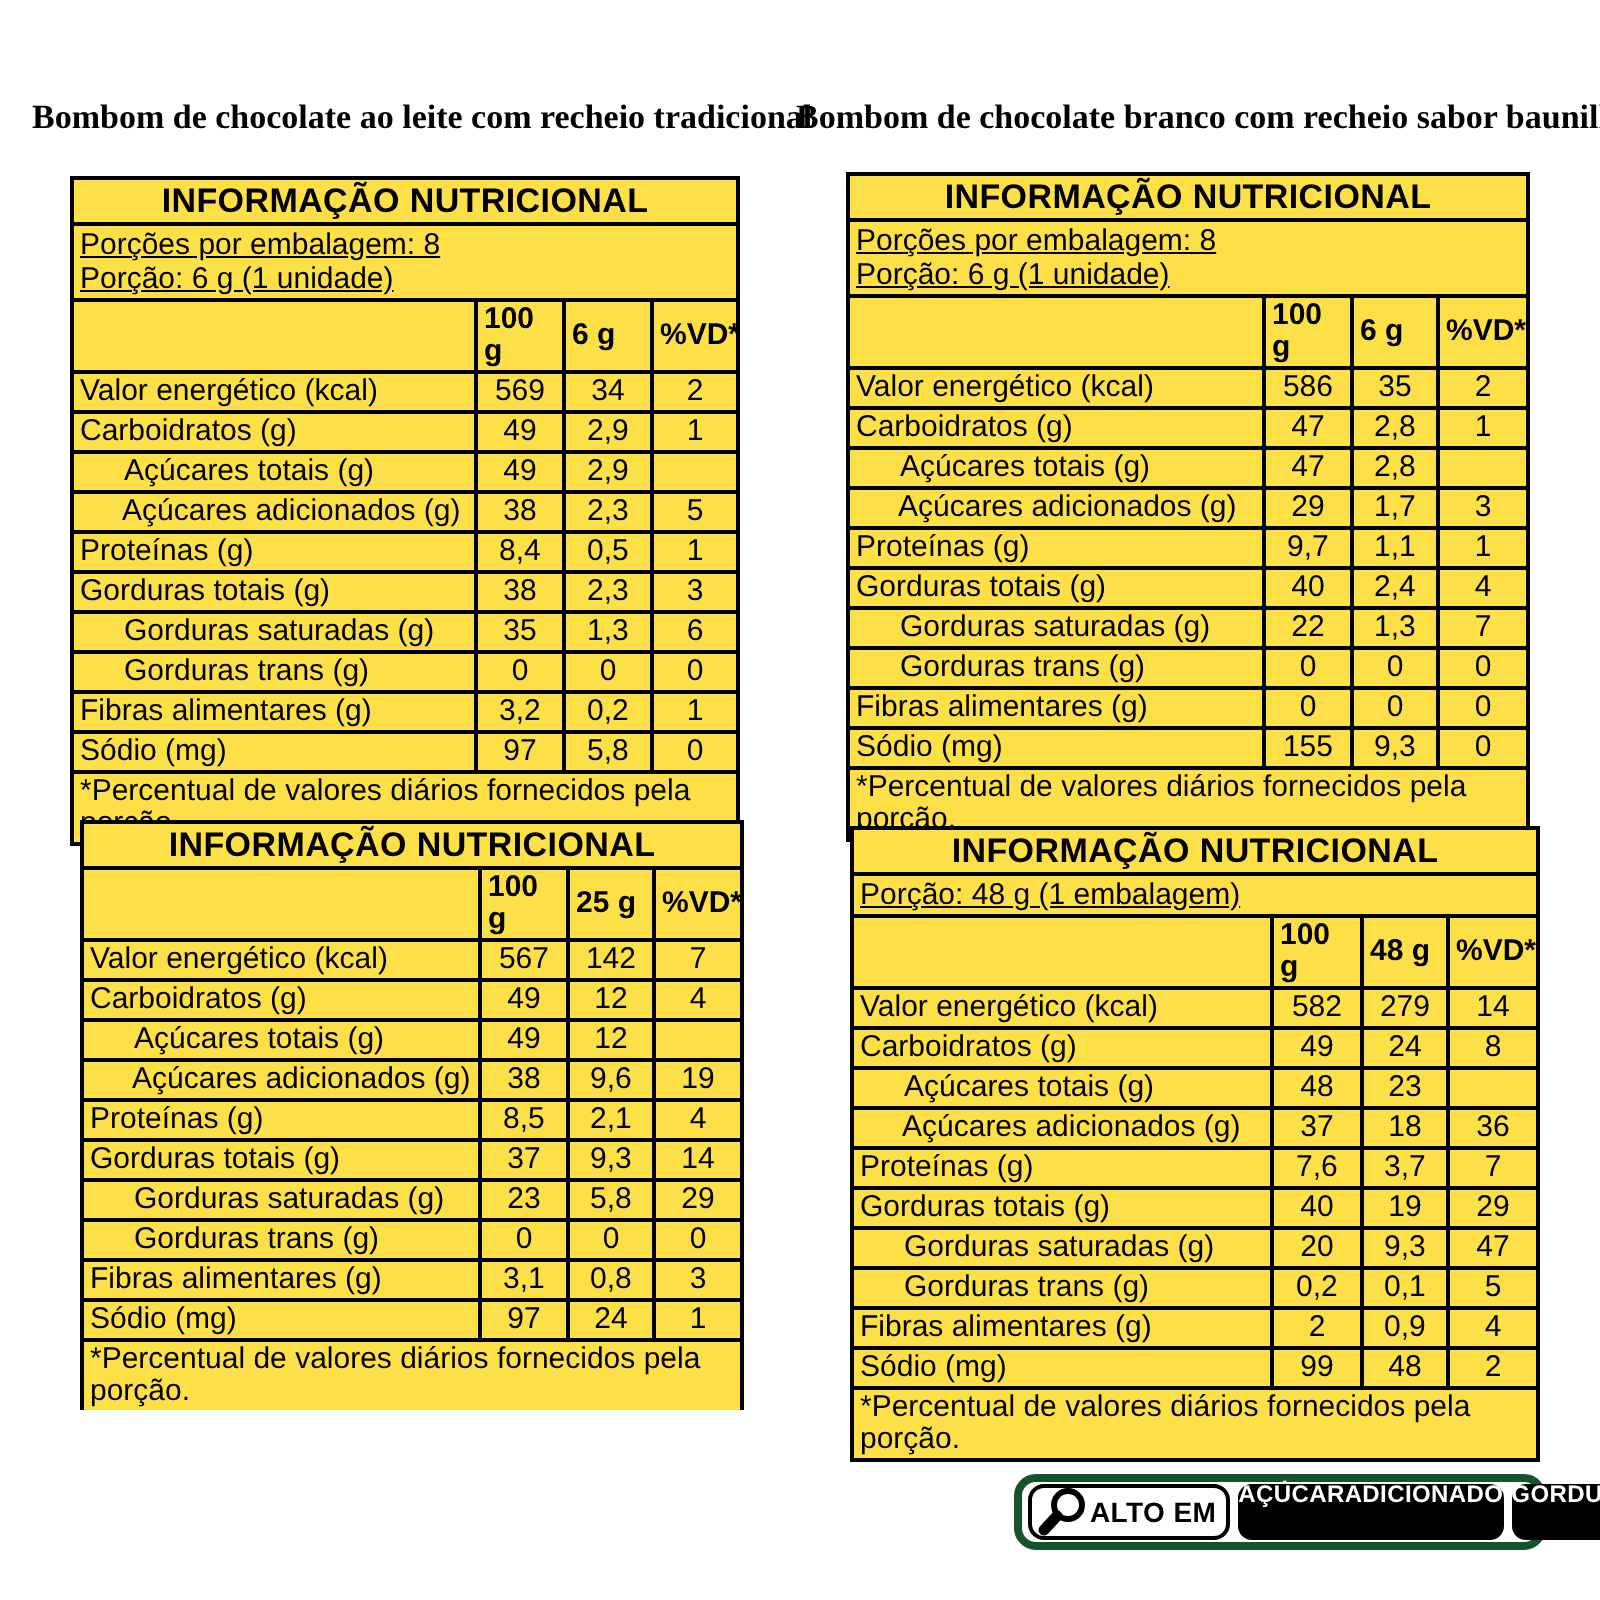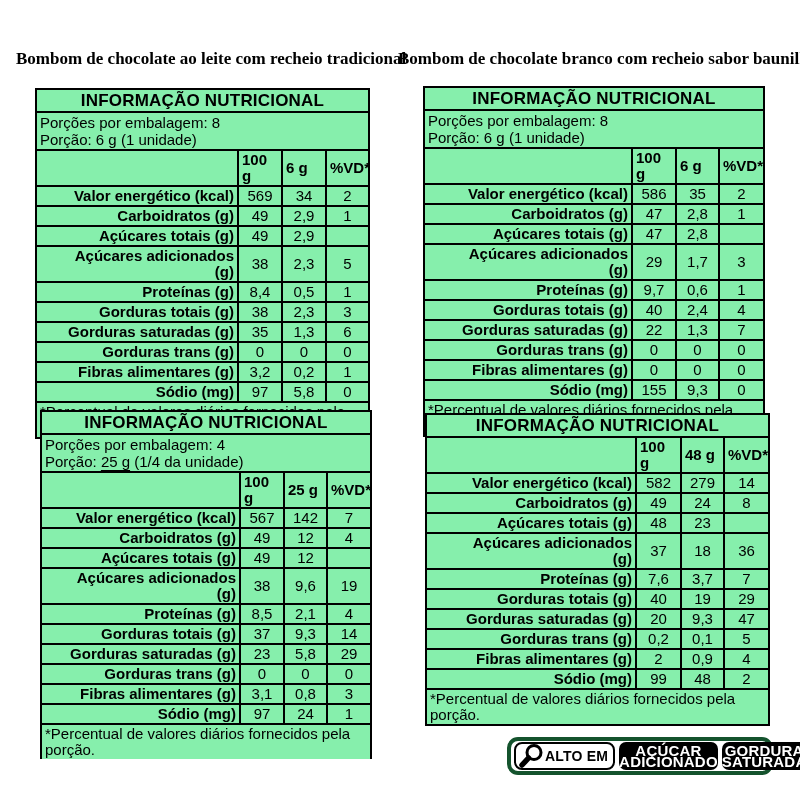--- a/index.html
+++ b/index.html
@@ -9,37 +9,37 @@
     overflow:hidden;
   }
   .ptitle {
     position:absolute;
     font-family:"Liberation Serif", serif;
     font-weight:bold; font-size:17px; text-align:center;
     white-space:nowrap; color:#000;
   }
   table.nut {
     position:absolute; border-collapse:collapse; table-layout:fixed;
-    background:#86efac;
+    background:#fde047;
   }
   .nut td, .nut th {
     border:2px solid #000; font-size:15px; line-height:16px;
     padding:1px 3px; overflow:hidden; font-weight:normal;
   }
   .nut th.main {
     font-size:17px; line-height:19px; text-align:center; font-weight:bold;
     letter-spacing:0.2px;
   }
   .nut tr.info td { text-align:left; }
-  .nut tr.info div { line-height:17px; }
+  .nut tr.info div { line-height:17px;text-decoration:underline; }
   .nut tr.cols th { text-align:right; font-weight:bold; }
   .nut tr.cols th.numh { text-align:left; }
-  .nut td.lbl { text-align:right;font-weight:bold; }
+  .nut td.lbl { text-align:left; }
   .nut td.num { text-align:center; }
-  .nut td.i1 { padding-left:10px; }
+  .nut td.i1 { padding-left:25px; }
   .nut td.i2 { padding-left:24px; }
   .nut tr.foot td { text-align:left; }
   table.cut { border-bottom:none; }
   table.cut tr.foot td { border-bottom:none; }
   .uline { text-decoration:underline; }
   .squiggle {
     text-decoration:underline wavy #9bb9e6;
     text-decoration-skip-ink:none;
     text-underline-offset:3px;
   }
@@ -51,22 +51,22 @@
   }
   .badge-left {
     display:flex; align-items:center; border:2px solid #000;
     border-radius:8px; height:28px; padding:0 5px 0 0;
     box-sizing:border-box; font-weight:bold; font-size:14px;
     letter-spacing:0.2px; flex:0 0 auto; background:#fff;
   }
   .badge-left svg { display:block; margin:0 -1px 0 0; }
   .badge-box {
     background:#000; color:#fff; border-radius:7px; height:28px; flex:1;
-    display:flex; flex-direction:column; justify-content:center;
-    text-align:center; font-weight:bold; font-size:15px; line-height:11.5px;
+    display:flex; justify-content:center;
+    text-align:center; font-weight:bold; font-size:12px; line-height:11.5px;
     letter-spacing:0.2px;
   }
 </style>
 </head>
 <body>
 
 <div class="canvas">
 
   <div class="ptitle" style="left:16px; top:49px; width:372px;">Bombom de chocolate ao leite com recheio tradicional</div>
   <div class="ptitle" style="left:398px; top:49px; width:394px;">Bombom de chocolate branco com recheio sabor baunilha</div>
@@ -205,21 +205,21 @@
         </tr>
     <tr>
           <td class="lbl i2">Açúcares adicionados (g)</td>
           <td class="num">29</td>
           <td class="num">1,7</td>
           <td class="num">3</td>
         </tr>
     <tr>
           <td class="lbl">Proteínas (g)</td>
           <td class="num">9,7</td>
-          <td class="num">0,6</td>
+          <td class="num">1,1</td>
           <td class="num">1</td>
         </tr>
     <tr>
           <td class="lbl">Gorduras totais (g)</td>
           <td class="num">40</td>
           <td class="num">2,4</td>
           <td class="num">4</td>
         </tr>
     <tr>
           <td class="lbl i1">Gorduras saturadas (g)</td>
@@ -255,26 +255,20 @@
     <colgroup>
         <col>
         <col style="width:44px">
         <col style="width:43px">
         <col style="width:44px">
       </colgroup>
     <tbody>
         <tr>
           <th class="main" colspan="4">INFORMAÇÃO NUTRICIONAL</th>
         </tr>
-    <tr class="info">
-          <td colspan="4">
-      <div>Porções por embalagem: 4</div>
-      <div><span>Porção: </span><span class="squiggle"><span class="uline">25 g</span></span><span> (1/4 da unidade)</span></div>
-    </td>
-        </tr>
     <tr class="cols">
       <th></th>
       <th class="numh">100 g</th>
       <th class="numh">25 g</th>
       <th>%VD*</th>
     </tr>
     <tr>
           <td class="lbl">Valor energético (kcal)</td>
           <td class="num">567</td>
           <td class="num">142</td>
@@ -343,20 +337,25 @@
   <table class="nut" style="left:425px; top:413px; width:345px;">
     <colgroup>
         <col>
         <col style="width:45px">
         <col style="width:43px">
         <col style="width:45px">
       </colgroup>
     <tbody>
         <tr>
           <th class="main" colspan="4">INFORMAÇÃO NUTRICIONAL</th>
+        </tr>
+    <tr class="info">
+          <td colspan="4">
+      <div>Porção: 48 g (1 embalagem)</div>
+    </td>
         </tr>
     <tr class="cols">
       <th></th>
       <th class="numh">100 g</th>
       <th class="numh">48 g</th>
       <th>%VD*</th>
     </tr>
     <tr>
           <td class="lbl">Valor energético (kcal)</td>
           <td class="num">582</td>

